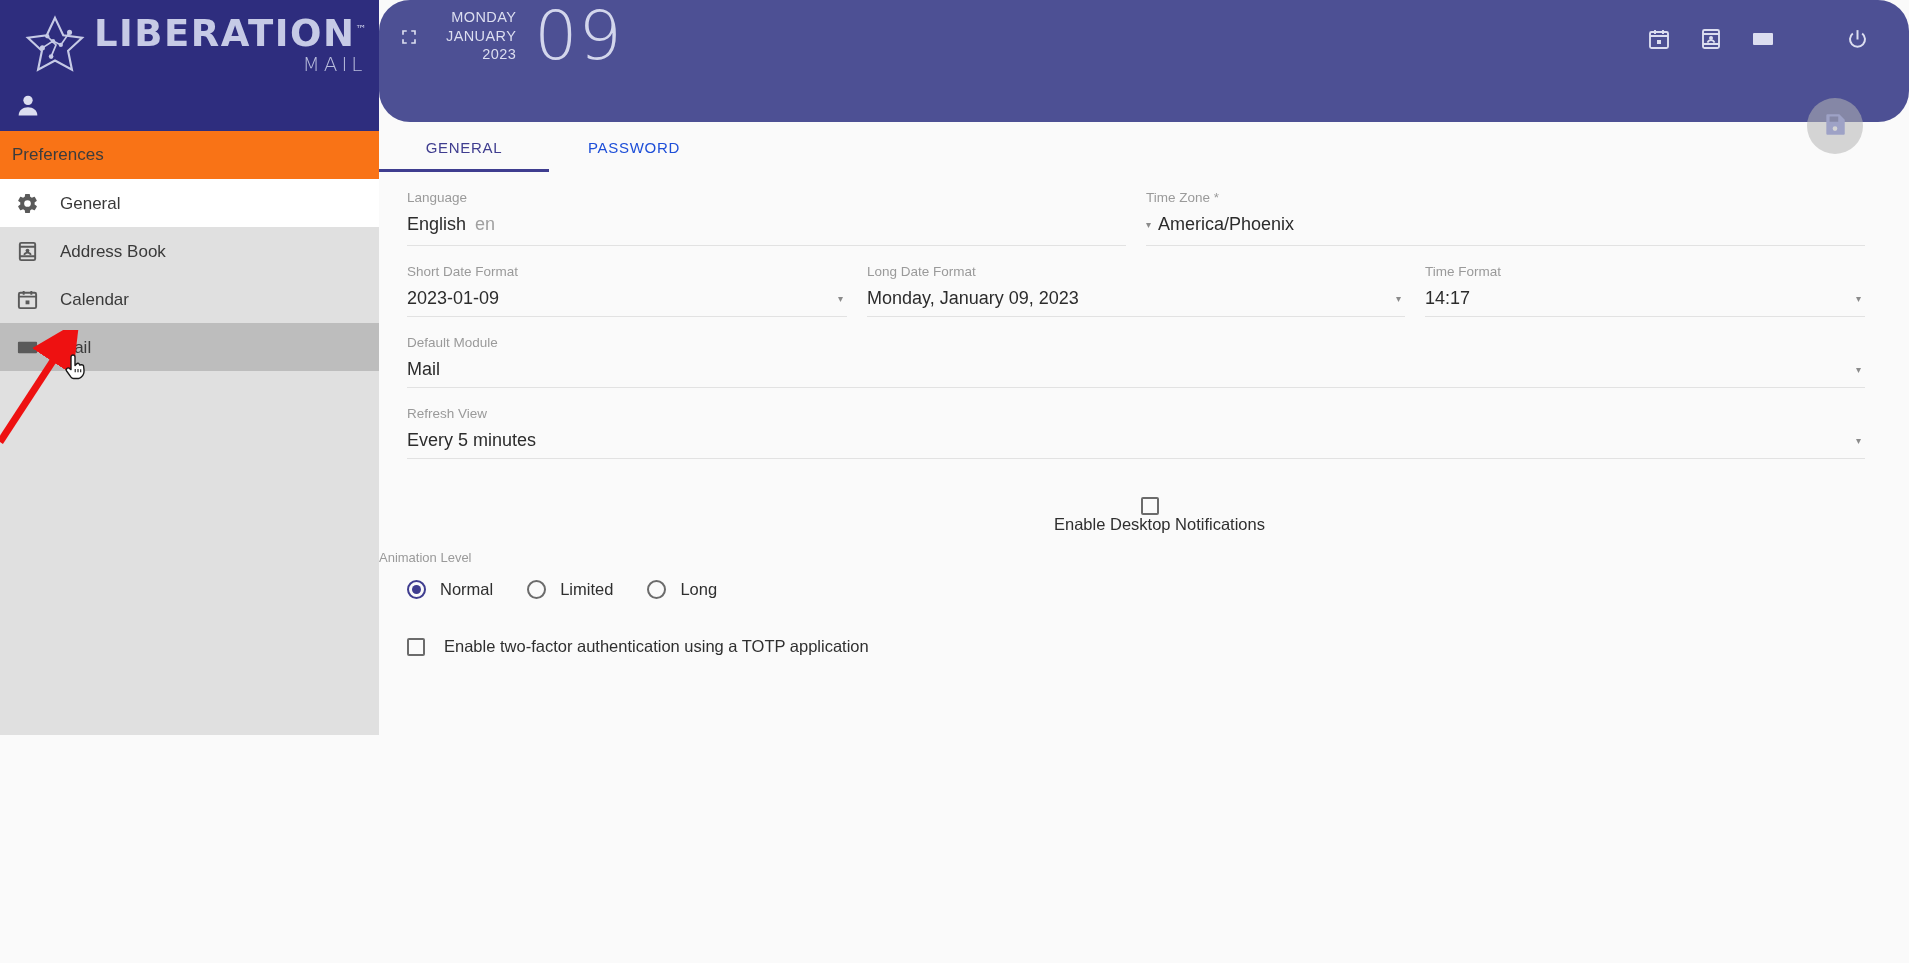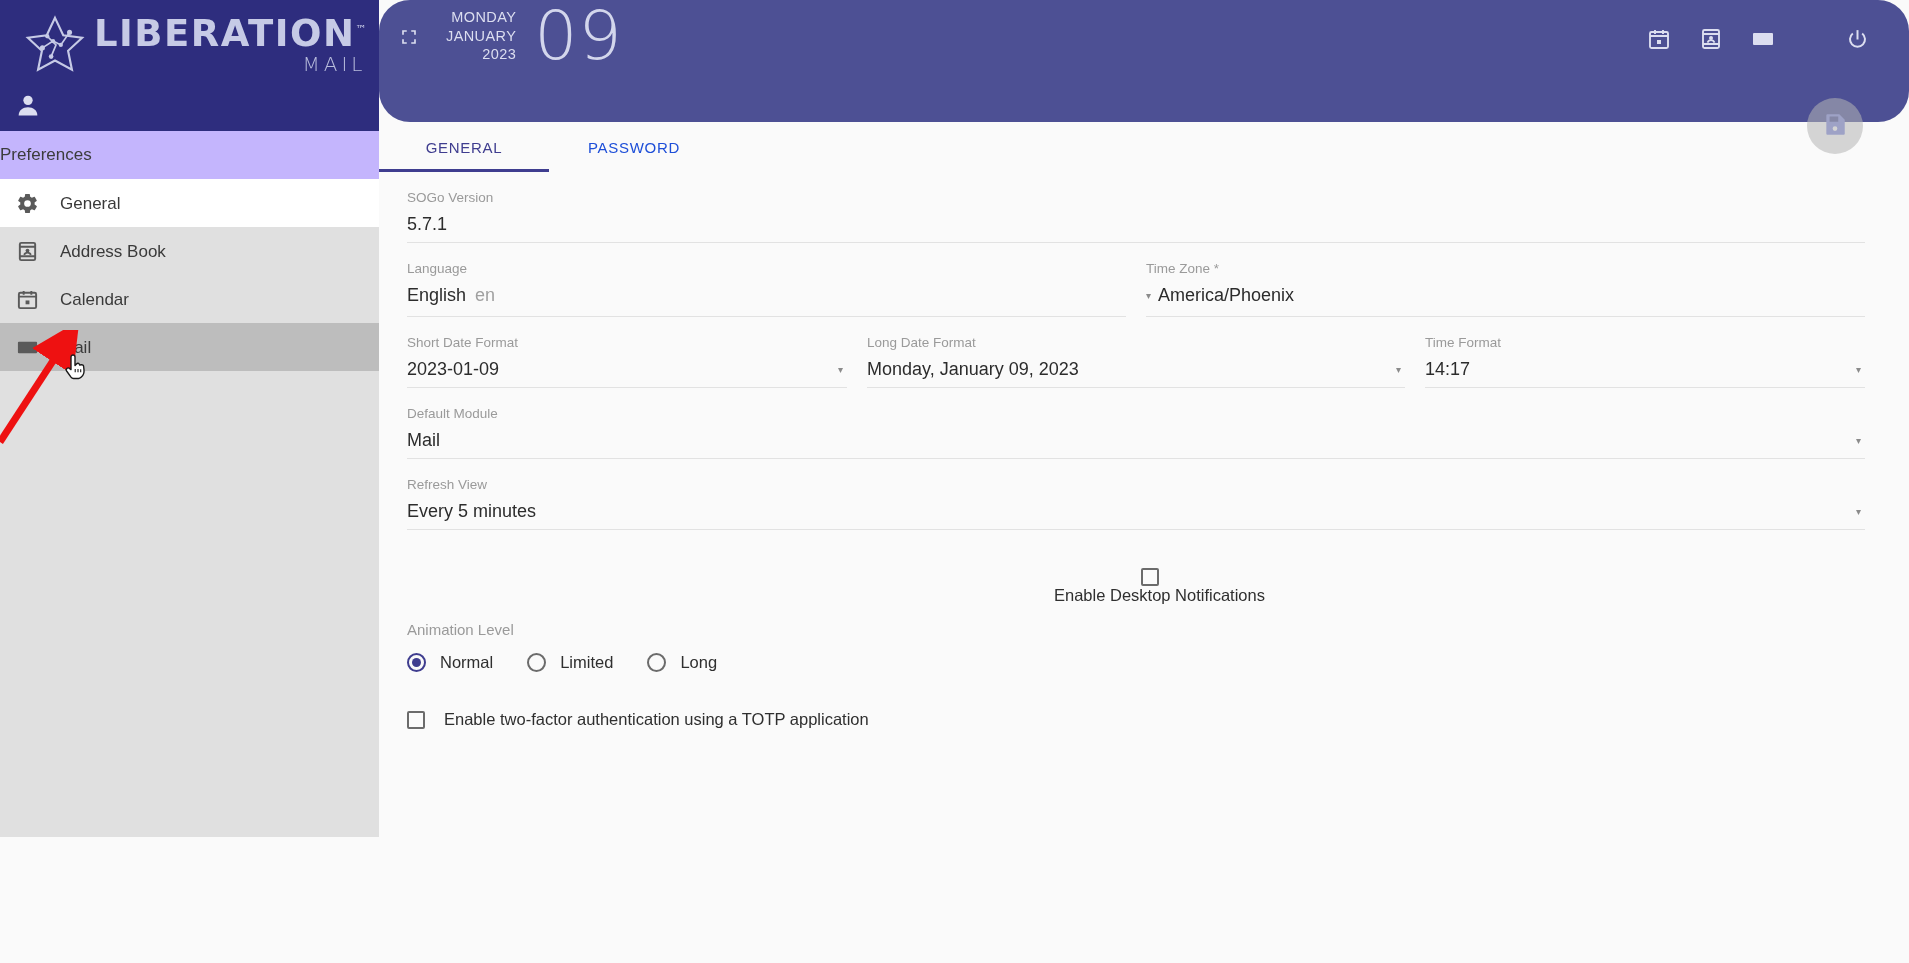--- a/index.html
+++ b/index.html
@@ -13,21 +13,21 @@
   #app {
     position: relative;
     width: 1909px; height: 963px;
     display: flex;
     background: #fafafa;
   }
 
   
   .left-panel {
     width: 379px;
-    height: 837px;
+    height: 735px;
     background: #e0e0e0;
     display: flex;
     flex-direction: column;
     flex: 0 0 379px;
     position: relative;
     z-index: 3;
   }
   .brand-header {
     height: 131px;
     background: #2e2d7e;
@@ -72,21 +72,22 @@
   .avatar-wrap {
     position: absolute;
     left: 14px;
     bottom: 8px;
   }
   .prefs-title-bar {
     height: 48px;
     flex: 0 0 48px;
     display: flex;
     align-items: center;
-    background: #c4b5fd;
+    padding-left: 12px;
+    background: #f97316;
     color: #3c3c3c;
     font-size: 17px;
   }
   .side-list { flex: 1 1 auto; background: #e0e0e0; }
   .side-item {
     height: 48px;
     display: flex;
     align-items: center;
     padding-left: 12px;
     color: #3a3a3a;
@@ -256,22 +257,21 @@
     border-radius: 2px;
     flex: 0 0 18px;
     background: transparent;
   }
   .check-label {
     margin-left: 19px;
     font-size: 16.5px;
     color: #2f2f2f;
   }
   .group-label {
-    padding-left: 28px;
-    font-size: 15px;
+    font-size: 13px;
     color: #9a9a9a;
     margin-top: 16px;
   }
   .radio-row {
     display: flex;
     align-items: center;
     padding-left: 28px;
     margin-top: 15px;
   }
   .radio-item {
@@ -489,26 +489,20 @@
       <div class="tab is-active">
         <span>GENERAL</span>
       </div>
       <div class="tab">
         <span>PASSWORD</span>
       </div>
     </div>
 
     <div class="form-area">
 
-      <div class="field-row">
-        <div class="field field-underline">
-          <div class="field-label">SOGo Version</div>
-          <div class="field-value">5.7.1</div>
-        </div>
-      </div>
 
       <div class="field-row">
         <div class="field field-underline" style="flex:0 0 calc(50% - 20px);">
           <div class="field-label">Language</div>
           <div class="field-value">
             <span>English</span>
             <span class="value-suffix">en</span>
           </div>
         </div>
         <div class="field field-underline" style="flex:0 0 calc(50% - 20px);">

